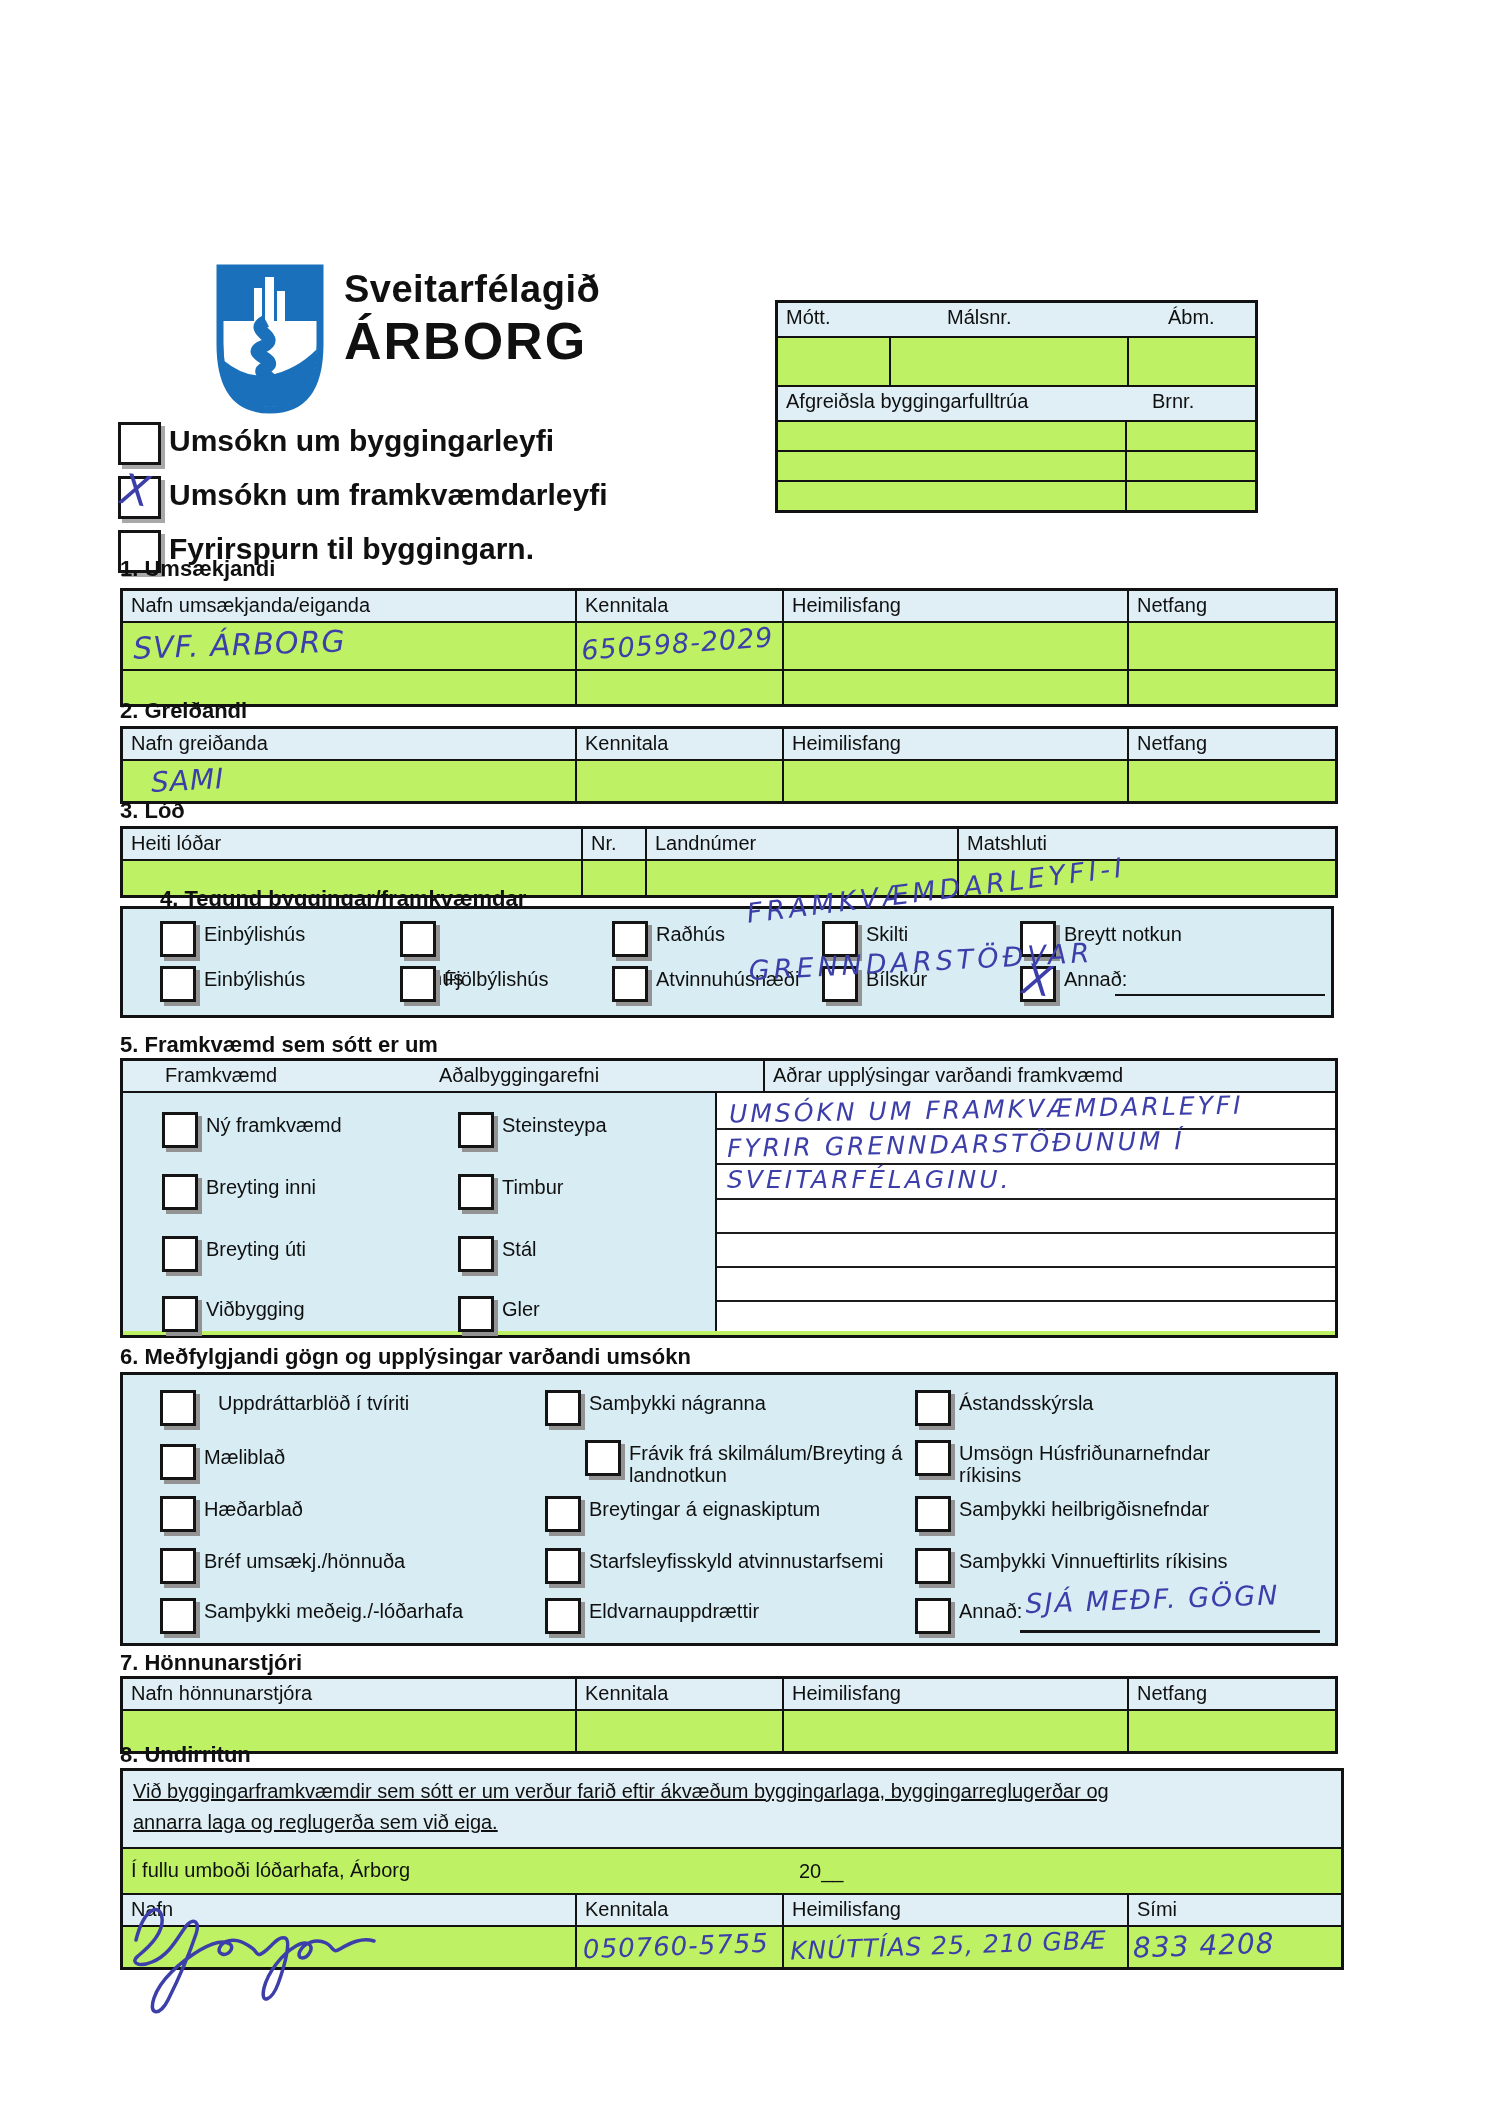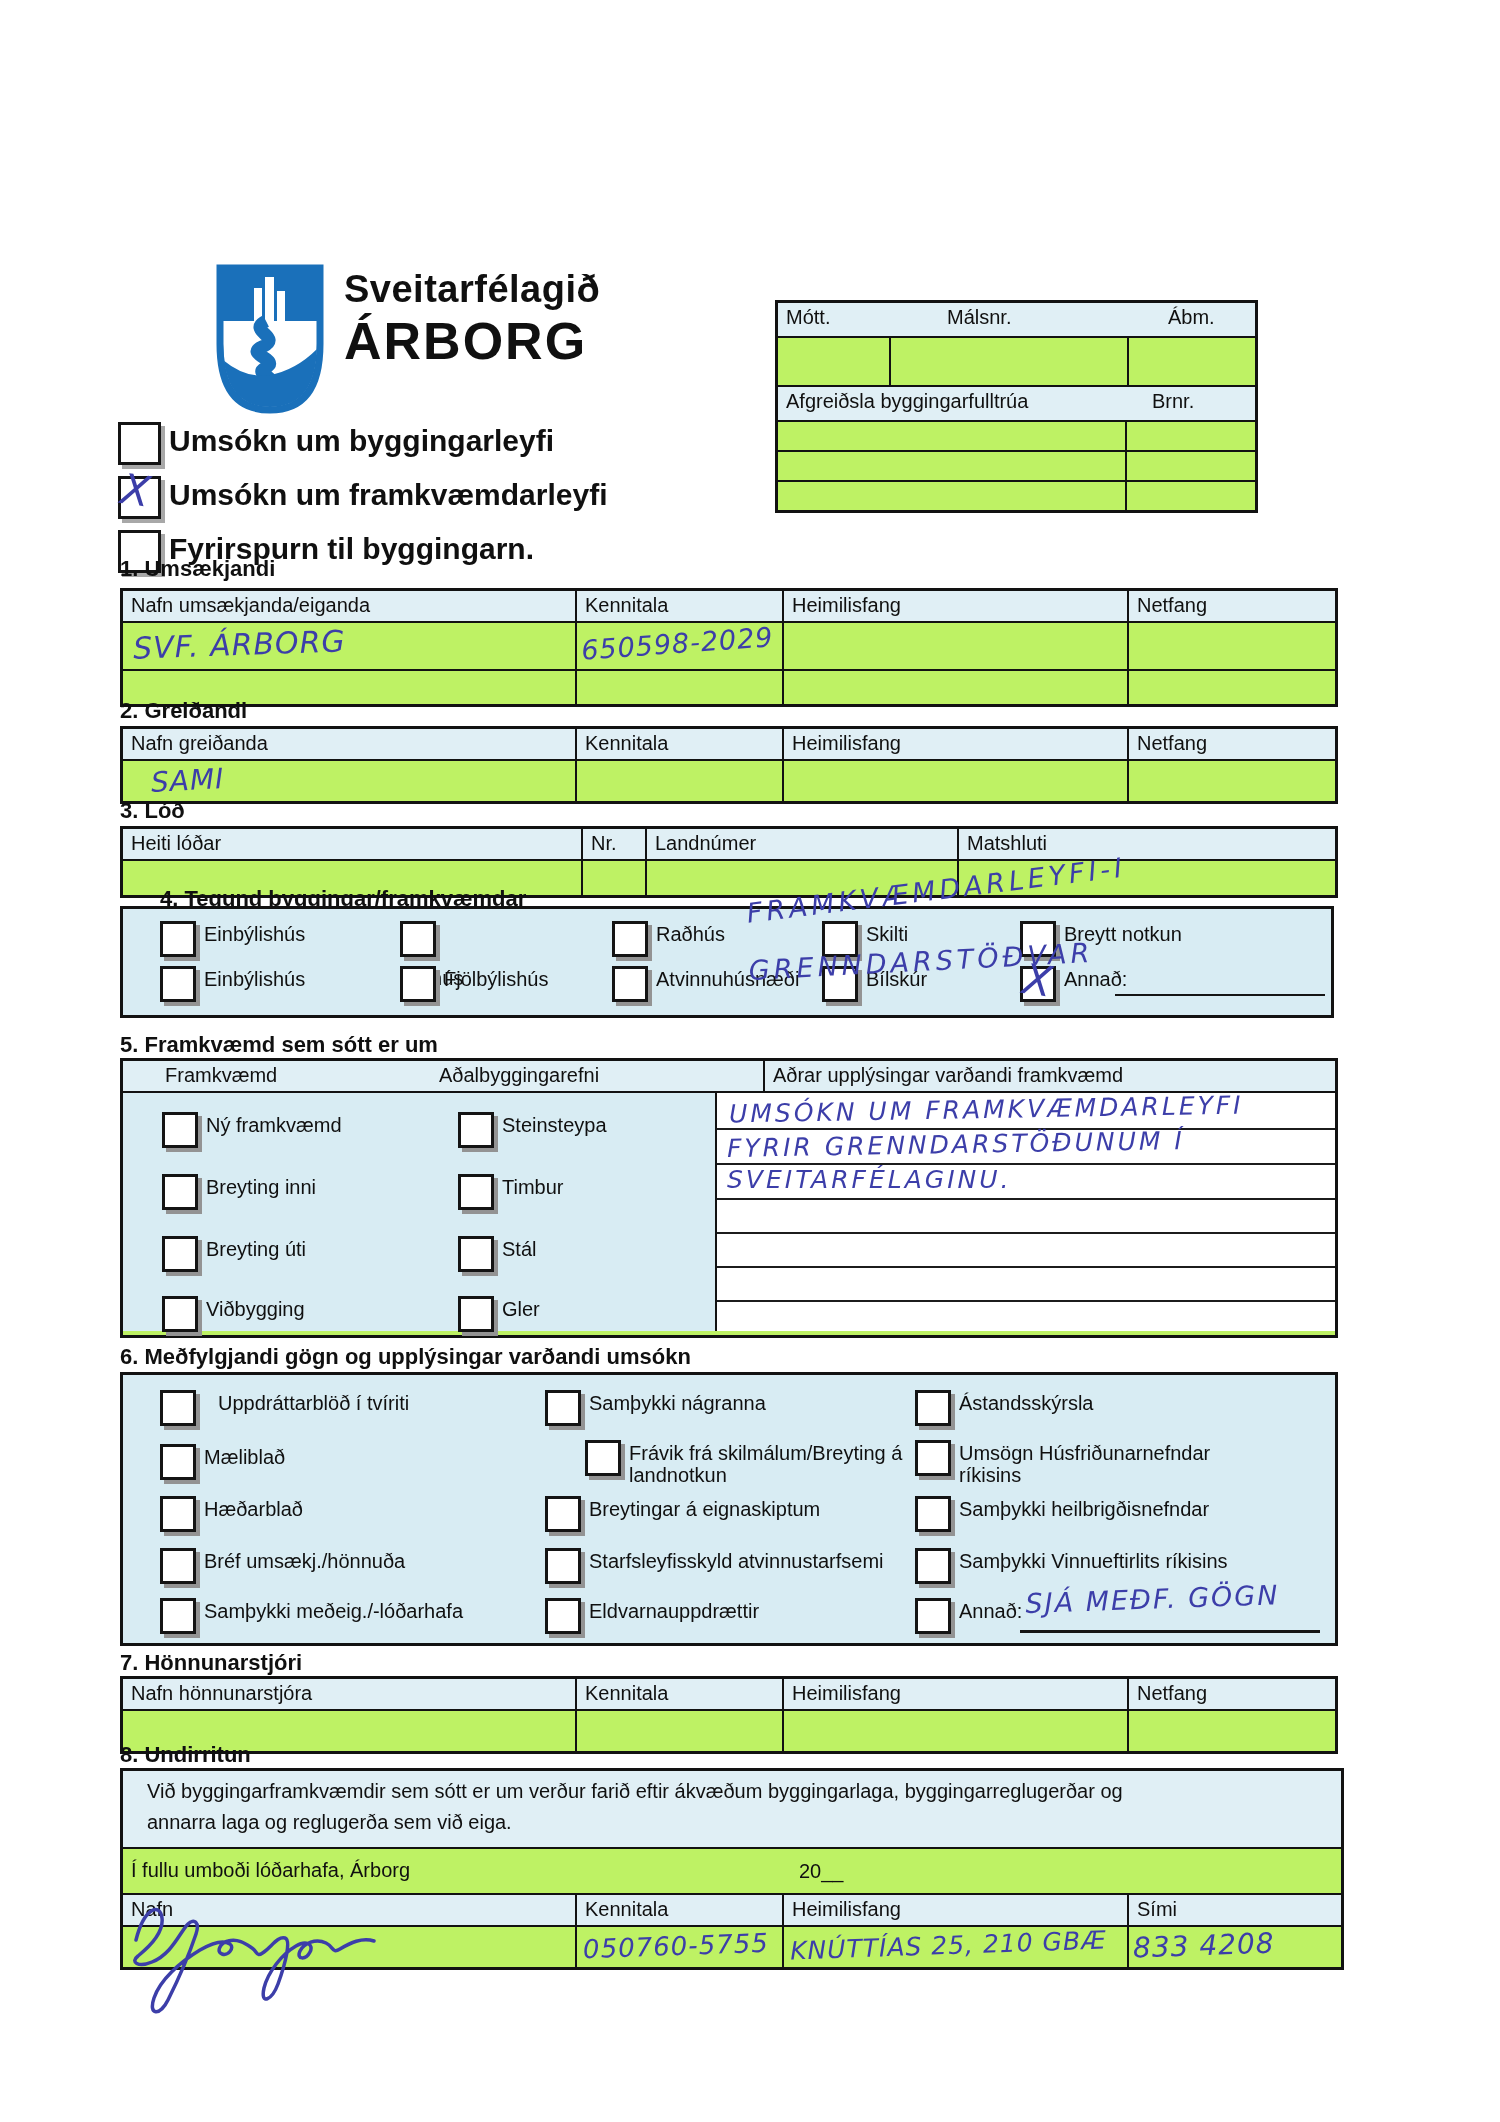--- a/index.html
+++ b/index.html
@@ -336,21 +336,21 @@
   <div class="tr" style="height:40px;">
     <div class="cell" style="width:452px;"></div>
     <div class="cell" style="width:205px;"></div>
     <div class="cell" style="width:343px;"></div>
     <div class="cell" style="flex:1;"></div>
   </div>
 </div>
 
 <div class="abs sect-title" style="left:120px;top:1742px;">8. Undirritun</div>
 <div class="abs b3" style="left:120px;top:1768px;width:1218px;">
-  <div class="tr first hdrbg" style="height:66px;display:block;padding:5px 24px;">
+  <div class="tr first hdrbg" style="height:66px;display:block;padding:5px 10px;text-decoration:underline;">
     <div style="font-size:20px;line-height:1.55;white-space:nowrap;">Við byggingarframkvæmdir sem sótt er um verður farið eftir ákvæðum byggingarlaga, byggingarreglugerðar og</div>
     <div style="font-size:20px;line-height:1.55;">annarra laga og reglugerða sem við eiga.</div>
   </div>
   <div class="tr" style="height:44px;position:relative;">
     <span class="hlabel" style="padding-top:10px;">Í fullu umboði lóðarhafa, Árborg</span>
     <span class="hlabel" style="position:absolute;left:668px;top:8px;">20__</span>
   </div>
   <div class="tr hdrbg" style="height:30px;">
     <div class="cell" style="width:452px;"><span class="hlabel">Nafn</span></div>
     <div class="cell" style="width:205px;"><span class="hlabel">Kennitala</span></div>

